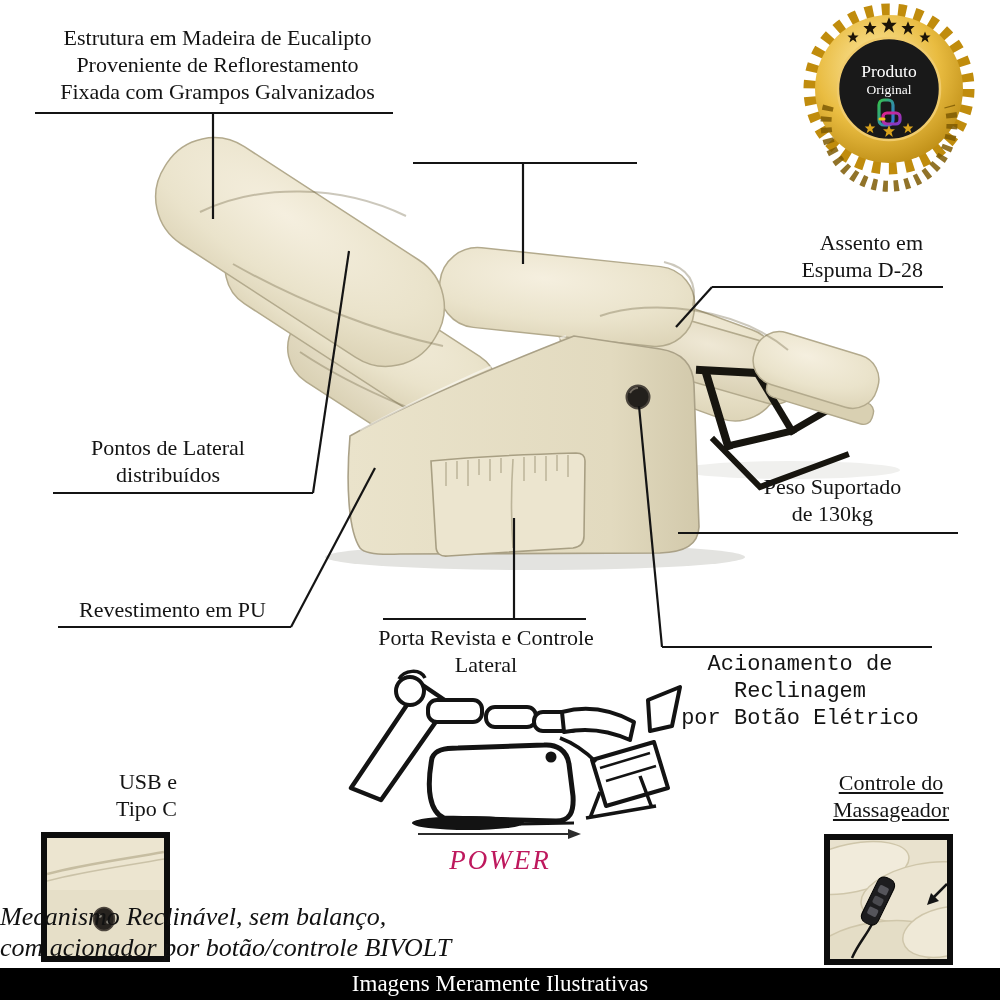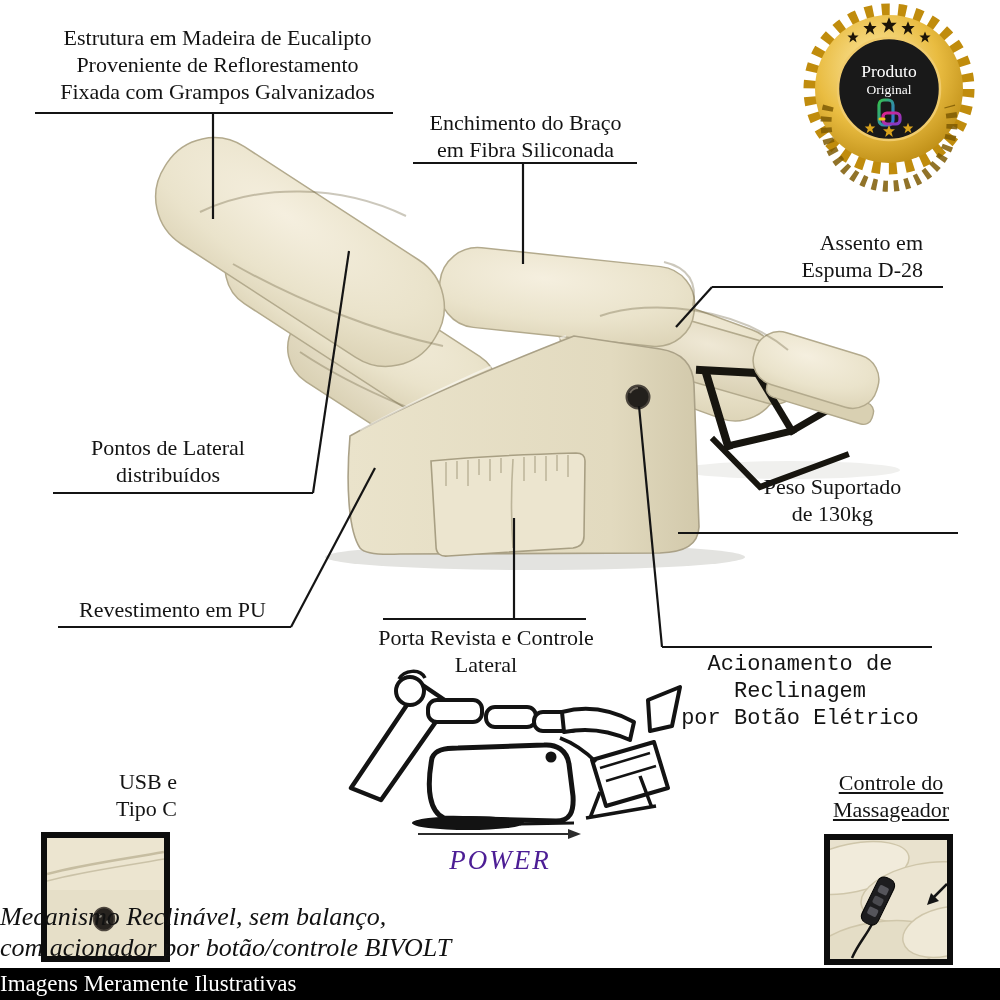--- a/index.html
+++ b/index.html
@@ -17,29 +17,29 @@
   #cap-assento{left:698px;top:229px;width:225px;text-align:right;}
   #cap-pontos{left:43px;top:434px;width:250px;}
   #cap-peso{left:705px;top:473px;width:255px;}
   #cap-revestimento{left:50px;top:596px;width:245px;}
   #cap-porta{left:372px;top:624px;width:228px;}
   #cap-acionamento{left:655px;top:651px;width:290px;font-family:Liberation Mono, monospace;}
   #cap-usb{left:52px;top:768px;width:125px;text-align:right;}
   #cap-controle{left:812px;top:769px;width:158px;text-decoration:underline;}
   #power{
     position:absolute;left:400px;top:845px;width:200px;text-align:center;
-    font-size:27px;font-style:italic;letter-spacing:2px;color:#4c1d95;
+    font-size:27px;font-style:italic;letter-spacing:2px;color:#be185d;
   }
   #footer-note{
     position:absolute;left:0;top:901px;width:1000px;
     font-size:26px;font-style:italic;line-height:31px;white-space:pre-line;color:#111;
   }
   #footer-bar{
     position:absolute;left:0;top:968px;width:1000px;height:32px;
-    background:#000;color:#fff;text-align:left;font-size:23px;line-height:32px;
+    background:#000;color:#fff;text-align:center;font-size:23px;line-height:32px;
   }
 </style>
 </head>
 <body>
 
 <div id="stage">
 
   <svg id="art" viewBox="0 0 1000 1000">
     <defs>
       <radialGradient id="cushG" cx="40%" cy="30%" r="85%">
@@ -254,22 +254,20 @@
           <line x1="947" y1="884" x2="930" y2="901" stroke="#141414" stroke-width="2.5"></line>
           <polygon points="927,905 939,901 931,893" fill="#141414"></polygon>
         </g>
       </g>
     </g>
   </svg>
 
   <div class="label" id="cap-estrutura">Estrutura em Madeira de Eucalipto
 Proveniente de Reflorestamento
 Fixada com Grampos Galvanizados</div>
-  <div class="label" id="cap-enchimento">Enchimento do Braço
-em Fibra Siliconada</div>
   <div class="label" id="cap-assento">Assento em
 Espuma D-28</div>
   <div class="label" id="cap-pontos">Pontos de Lateral
 distribuídos</div>
   <div class="label" id="cap-peso">Peso Suportado
 de 130kg</div>
   <div class="label" id="cap-revestimento">Revestimento em PU</div>
   <div class="label" id="cap-porta">Porta Revista e Controle
 Lateral</div>
   <div class="label" id="cap-acionamento">Acionamento de Reclinagem

